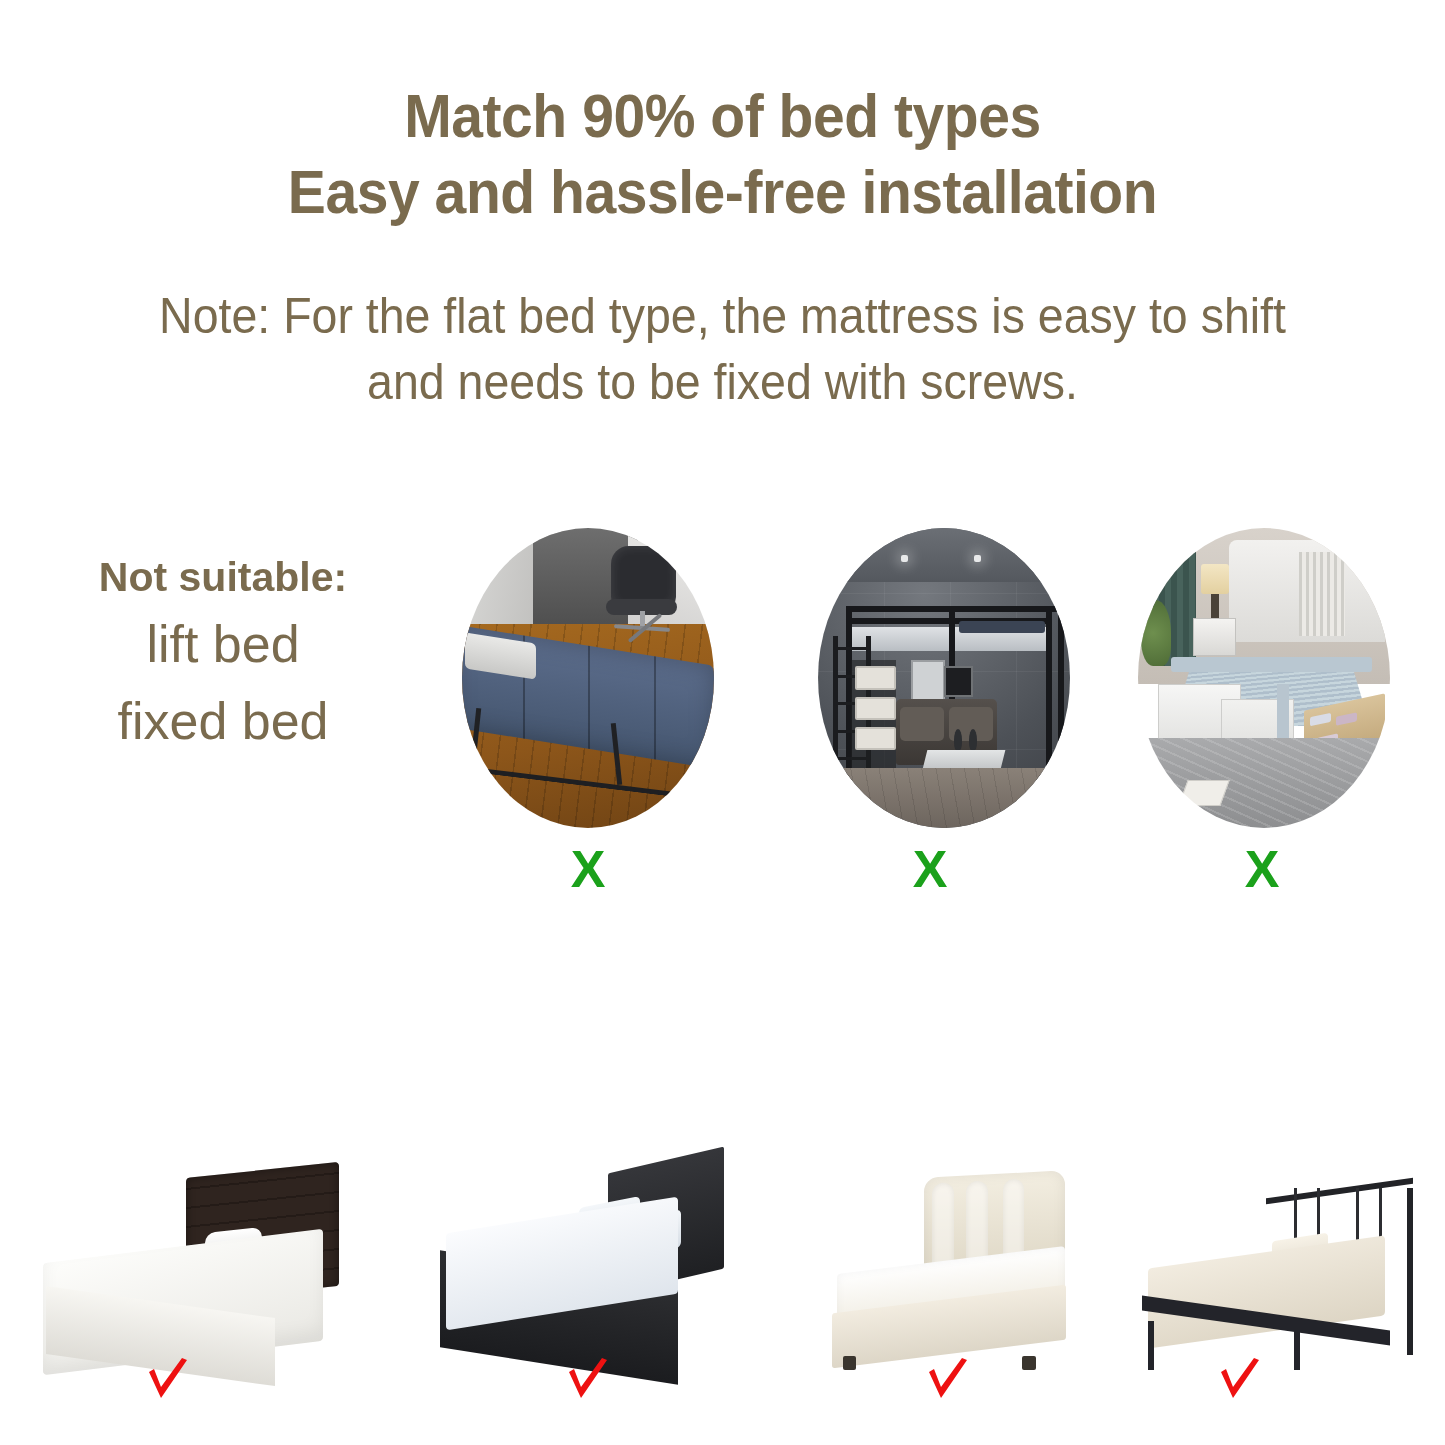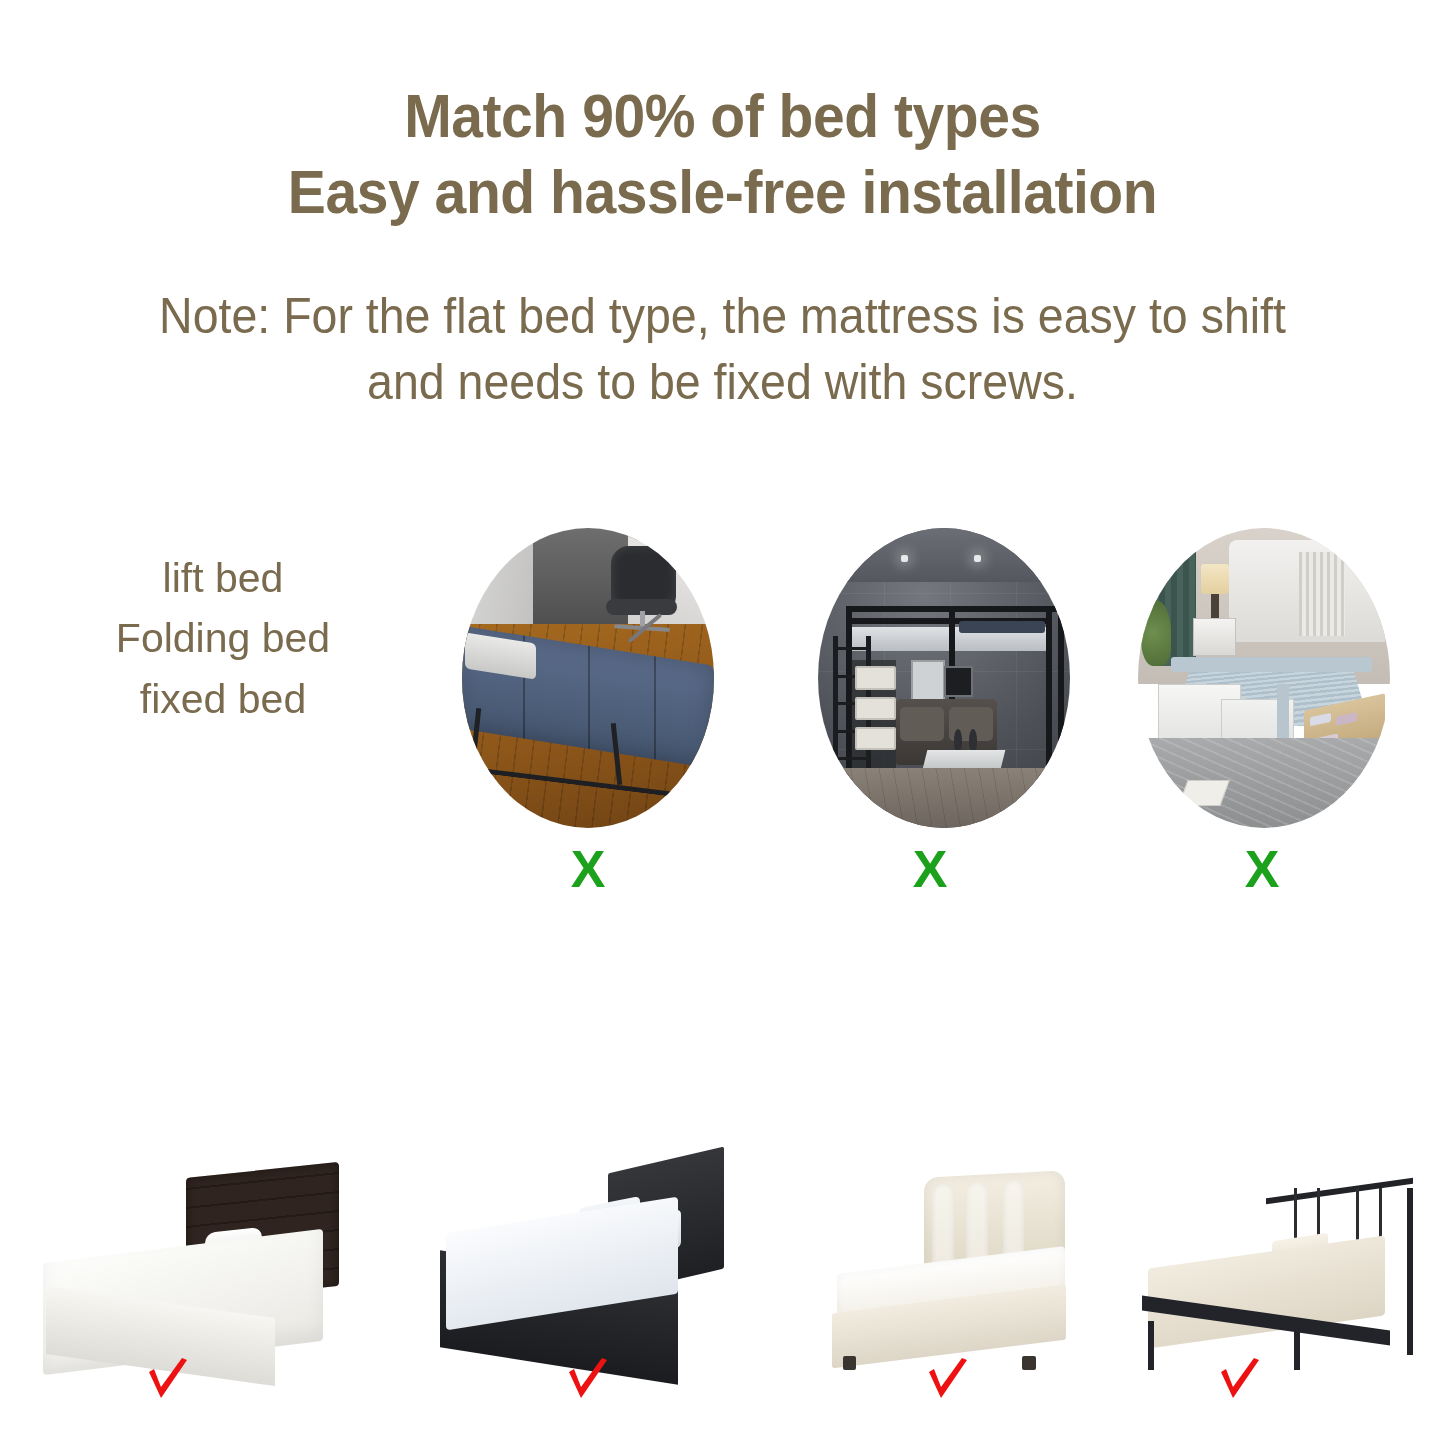--- a/index.html
+++ b/index.html
@@ -59,21 +59,21 @@
   }
   .notsuit .ns-title {
     display: block;
     font-size: 41px;
     font-weight: bold;
     line-height: 1.42;
     white-space: nowrap;
   }
   .notsuit .ns-item {
     display: block;
-    font-size: 41px;
+    font-size: 52px;
     font-weight: normal;
     line-height: 1.47;
     white-space: nowrap;
   }
 
   
   .circle-row { position: absolute; top: 528px; left: 0; width: 1445px; height: 310px; }
   .circ {
     position: absolute;
     width: 252px;
@@ -251,22 +251,22 @@
   <span class="hl-line">Match 90% of bed types</span>
   <span class="hl-line">Easy and hassle-free installation</span>
 </div>
 
 <div class="note">
   <span class="note-line">Note: For the flat bed type, the mattress is easy to shift</span>
   <span class="note-line">and needs to be fixed with screws.</span>
 </div>
 
 <div class="notsuit">
+  <span class="ns-title">Not suitable:</span>
   <span class="ns-item">lift bed</span>
-  <span class="ns-item">Folding bed</span>
   <span class="ns-item">fixed bed</span>
 </div>
 
 <div class="circle-row">
 
   <div class="circ c1">
     <div class="photo">
       <div class="p1-wallL"></div>
       <div class="p1-wallM"></div>
       <div class="p1-wallR"></div>

